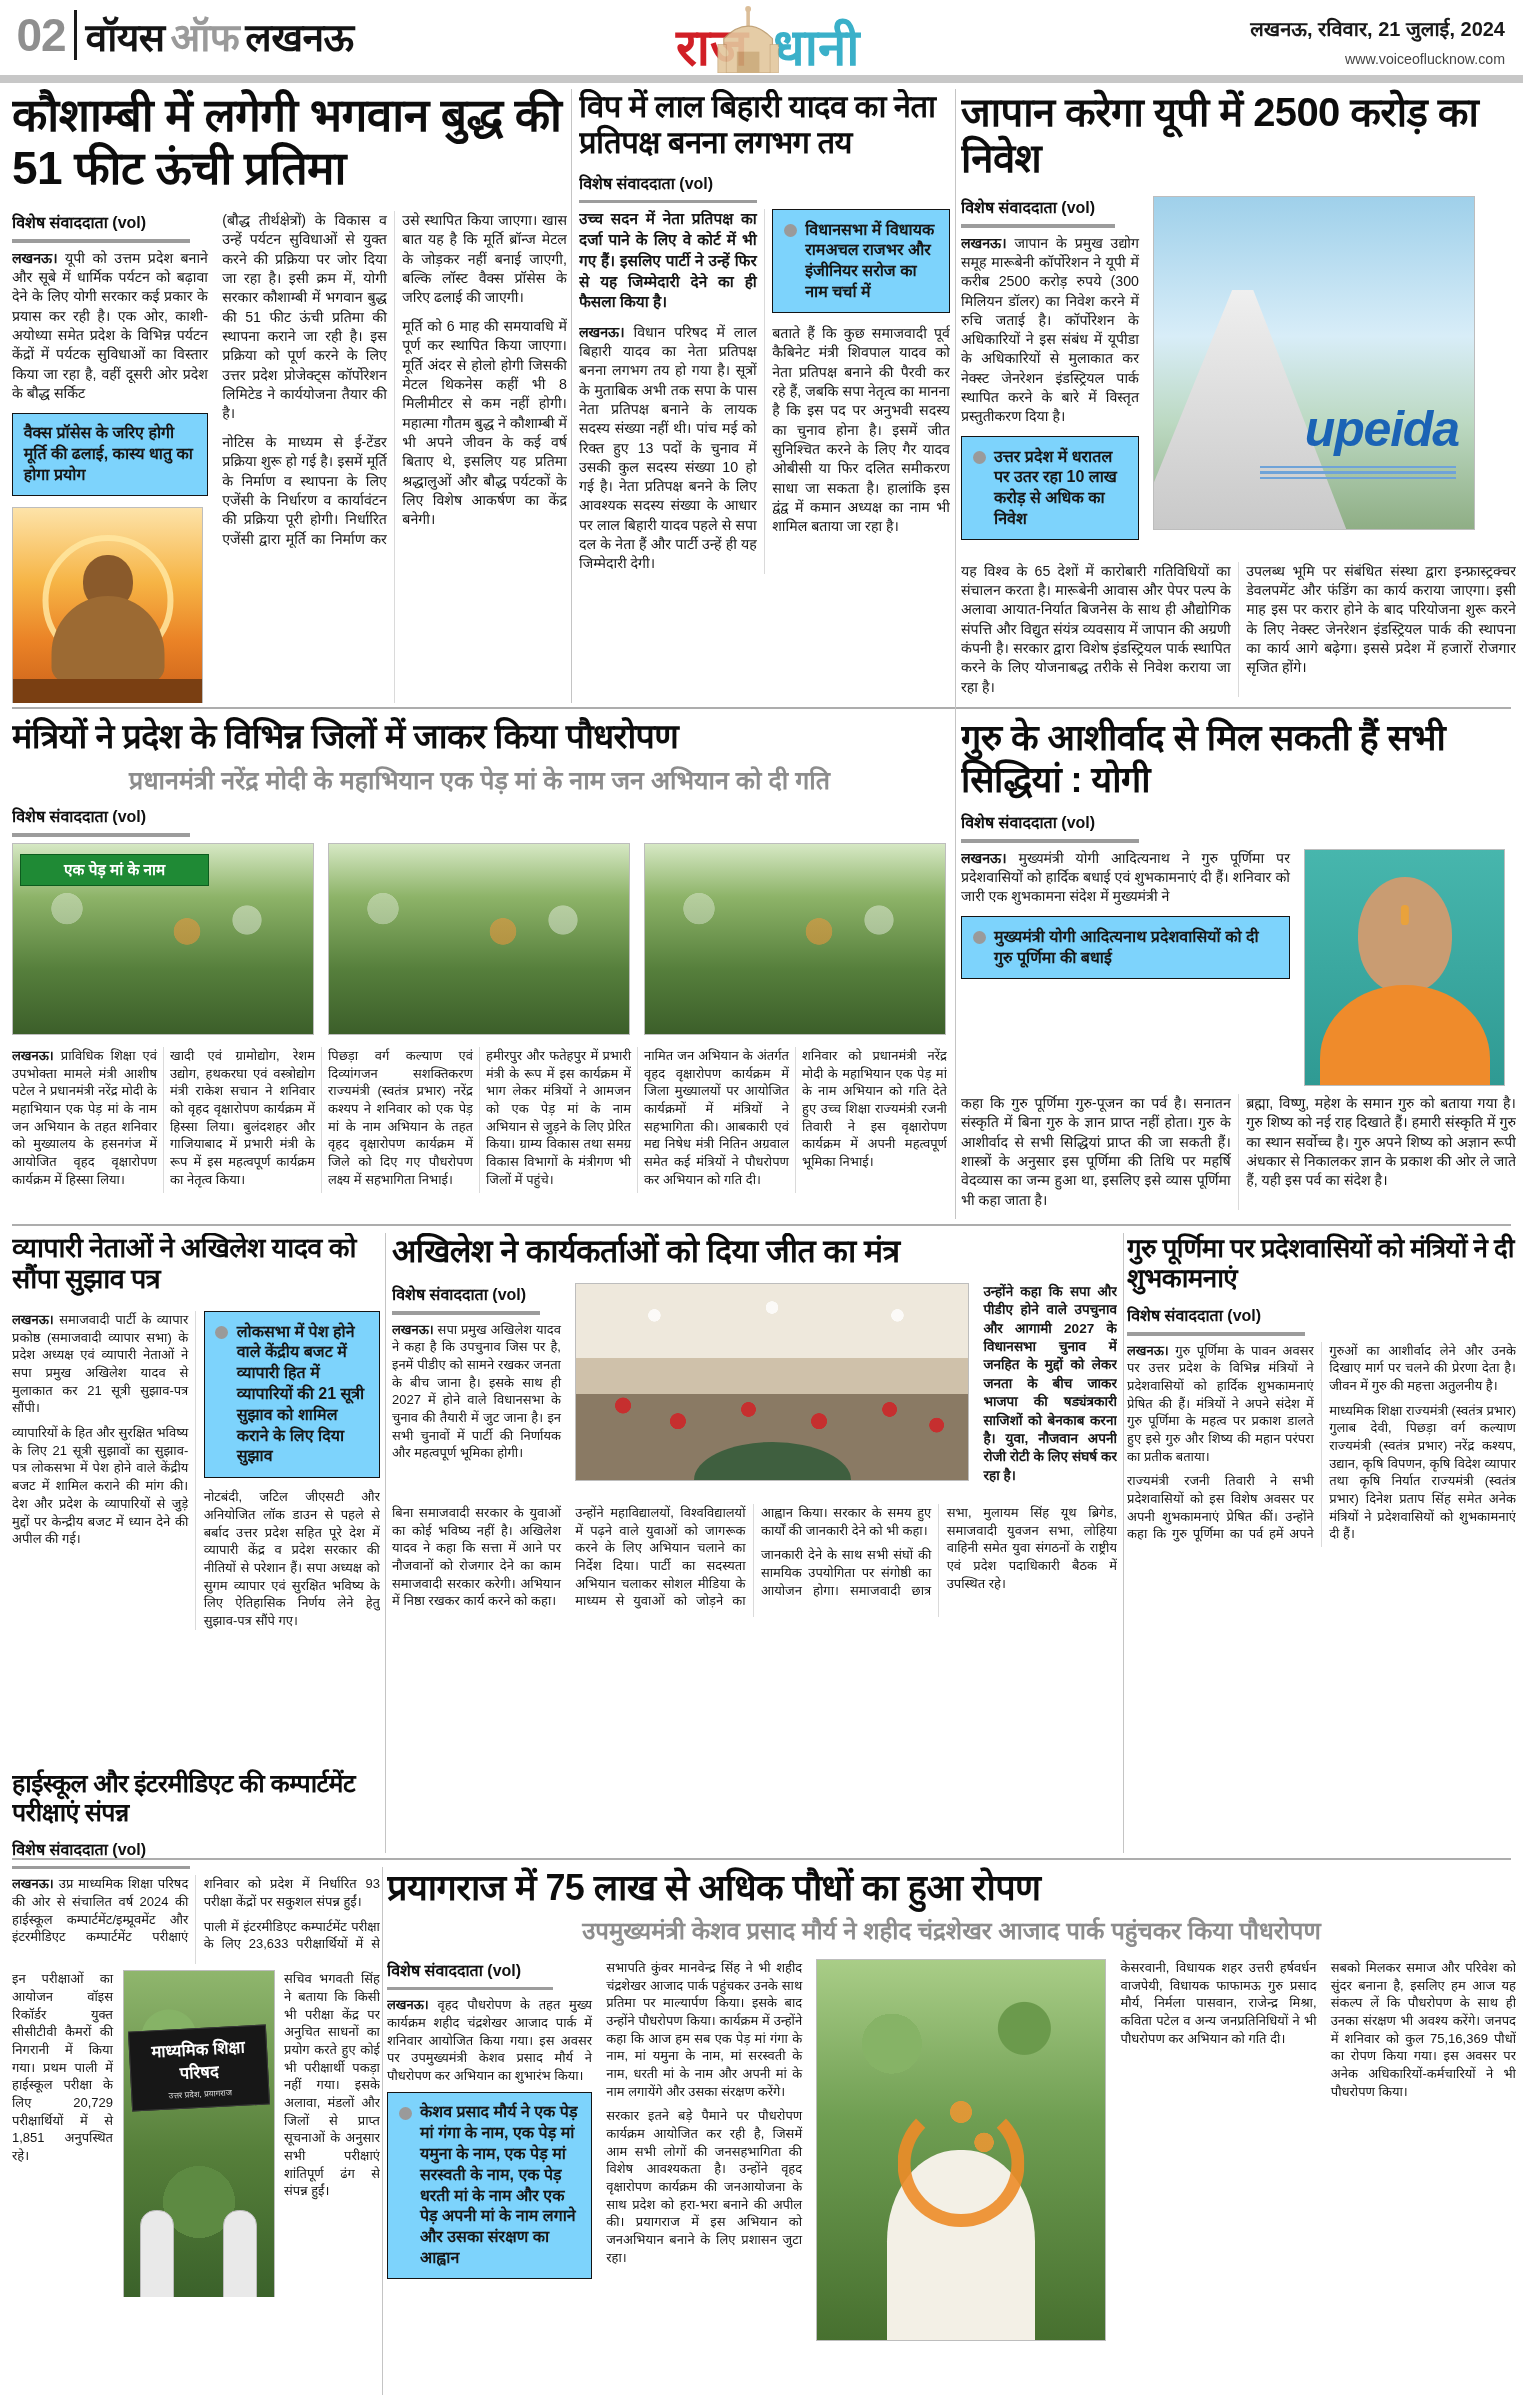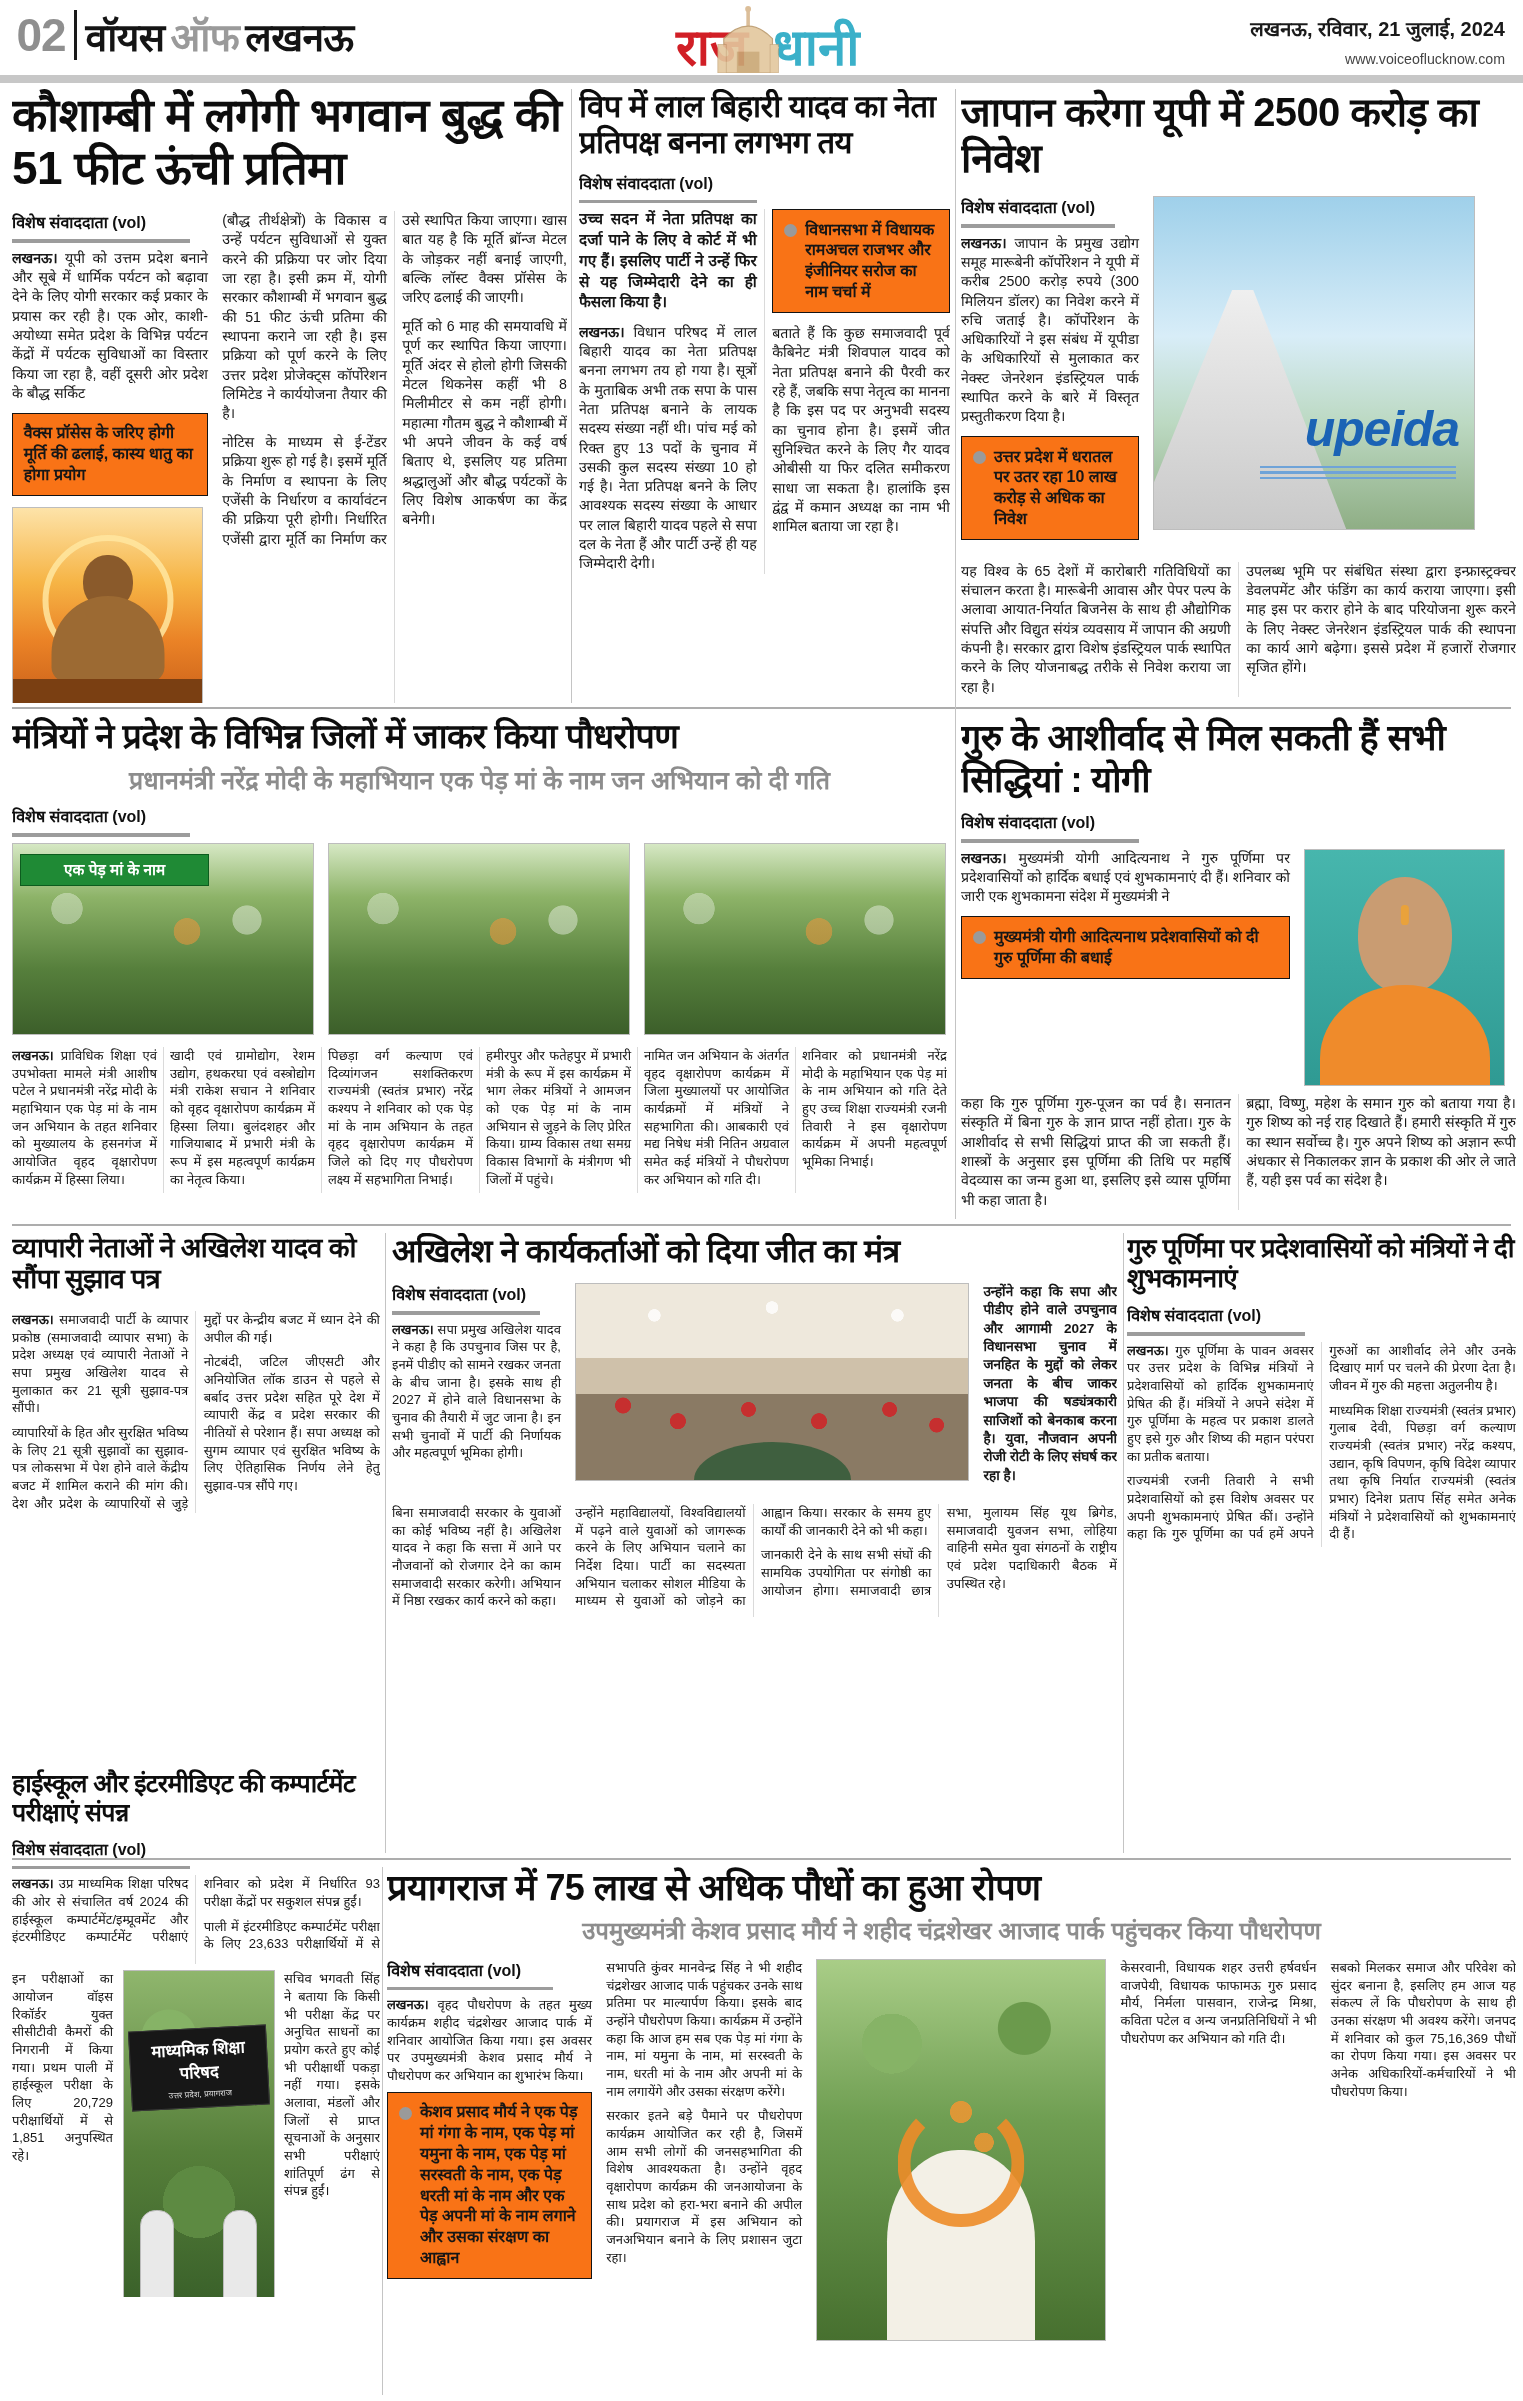--- a/index.html
+++ b/index.html
@@ -29,21 +29,21 @@
   .byline{font-size:16px;font-weight:700;color:#101010;display:inline-block;}
   .byline-wrap{margin:10.7px 0 6px;}
   .byline-rule{height:3.6px;background:#9c9c9c;width:178px;margin-top:6px;}
   .body-p{font-size:14.2px;line-height:1.36;text-align:justify;margin:0 0 9.5px;}
   .dateline{font-weight:800;}
   .intro{font-size:15.4px;font-weight:700;line-height:1.35;text-align:justify;margin:0 0 9.5px;}
   .cols2{column-count:2;column-gap:15.4px;column-rule:0.6px solid #dadada;}
   .cols3{column-count:3;column-gap:15.4px;column-rule:0.6px solid #dadada;}
   .cols6{column-count:6;column-gap:13px;column-rule:0.6px solid #dadada;}
   .hbox{border:1.8px solid #141414;padding:9.5px 10.7px;margin:0 0 10.7px;display:flex;gap:8.3px;
-        font-weight:800;font-size:16px;line-height:1.3;break-inside:avoid;background:#f97316;}
+        font-weight:800;font-size:16px;line-height:1.3;break-inside:avoid;background:#7dd3fc;}
   .hbox .dot{width:13px;height:13px;border-radius:50%;background:#9a9a9a;flex:none;margin-top:4.7px;}
   .hbox.nodot{display:block;}
   .photo{position:relative;overflow:hidden;border:0.6px solid #bdbdbd;break-inside:avoid;}
   
   .photo-buddha{width:189px;height:196px;background:linear-gradient(180deg,#fde3a9 0%,#f6b445 38%,#ea8226 68%,#c9601a 100%);}
   .photo-buddha .halo{position:absolute;left:50%;top:14%;width:119px;height:119px;transform:translateX(-50%);
         border-radius:50%;border:6px solid rgba(255,230,160,.85);}
   .photo-buddha .head{position:absolute;left:50%;top:24%;width:50px;height:55px;transform:translateX(-50%);
         background:#8a5a2b;border-radius:48%;}
   .photo-buddha .torso{position:absolute;left:50%;top:45%;width:113px;height:89px;transform:translateX(-50%);
@@ -291,20 +291,24 @@
   <div class="div-h" style="top:1224px;"></div>
 
   <div class="art small" style="left:12px;top:1233px;width:368px;height:620px;">
     <h1 class="hl hl-f">व्यापारी नेताओं ने अखिलेश यादव को सौंपा सुझाव पत्र</h1>
     <div class="cols2" style="margin-top:15.4px;">
       <p class="body-p">
         <b class="dateline">लखनऊ।</b>
         <span>समाजवादी पार्टी के व्यापार प्रकोष्ठ (समाजवादी व्यापार सभा) के प्रदेश अध्यक्ष एवं व्यापारी नेताओं ने सपा प्रमुख अखिलेश यादव से मुलाकात कर 21 सूत्री सुझाव-पत्र सौंपी।</span>
       </p>
       <p class="body-p">व्यापारियों के हित और सुरक्षित भविष्य के लिए 21 सूत्री सुझावों का सुझाव-पत्र लोकसभा में पेश होने वाले केंद्रीय बजट में शामिल कराने की मांग की। देश और प्रदेश के व्यापारियों से जुड़े मुद्दों पर केन्द्रीय बजट में ध्यान देने की अपील की गई।</p>
+      <div class="hbox">
+        <span class="dot"></span>
+        <span>लोकसभा में पेश होने वाले केंद्रीय बजट में व्यापारी हित में व्यापारियों की 21 सूत्री सुझाव को शामिल कराने के लिए दिया सुझाव</span>
+      </div>
       <p class="body-p">नोटबंदी, जटिल जीएसटी और अनियोजित लॉक डाउन से पहले से बर्बाद उत्तर प्रदेश सहित पूरे देश में व्यापारी केंद्र व प्रदेश सरकार की नीतियों से परेशान हैं। सपा अध्यक्ष को सुगम व्यापार एवं सुरक्षित भविष्य के लिए ऐतिहासिक निर्णय लेने हेतु सुझाव-पत्र सौंपे गए।</p>
     </div>
   </div>
 
   <div class="art small" style="left:392px;top:1233px;width:725px;height:620px;">
     <h1 class="hl hl-g">अखिलेश ने कार्यकर्ताओं को दिया जीत का मंत्र</h1>
     <div class="row" style="margin-top:13px;">
       <div class="colblock" style="width:169px;flex:none;">
         <div class="byline-wrap" style="margin-top:0;">
           <span class="byline">विशेष संवाददाता (vol)</span>

